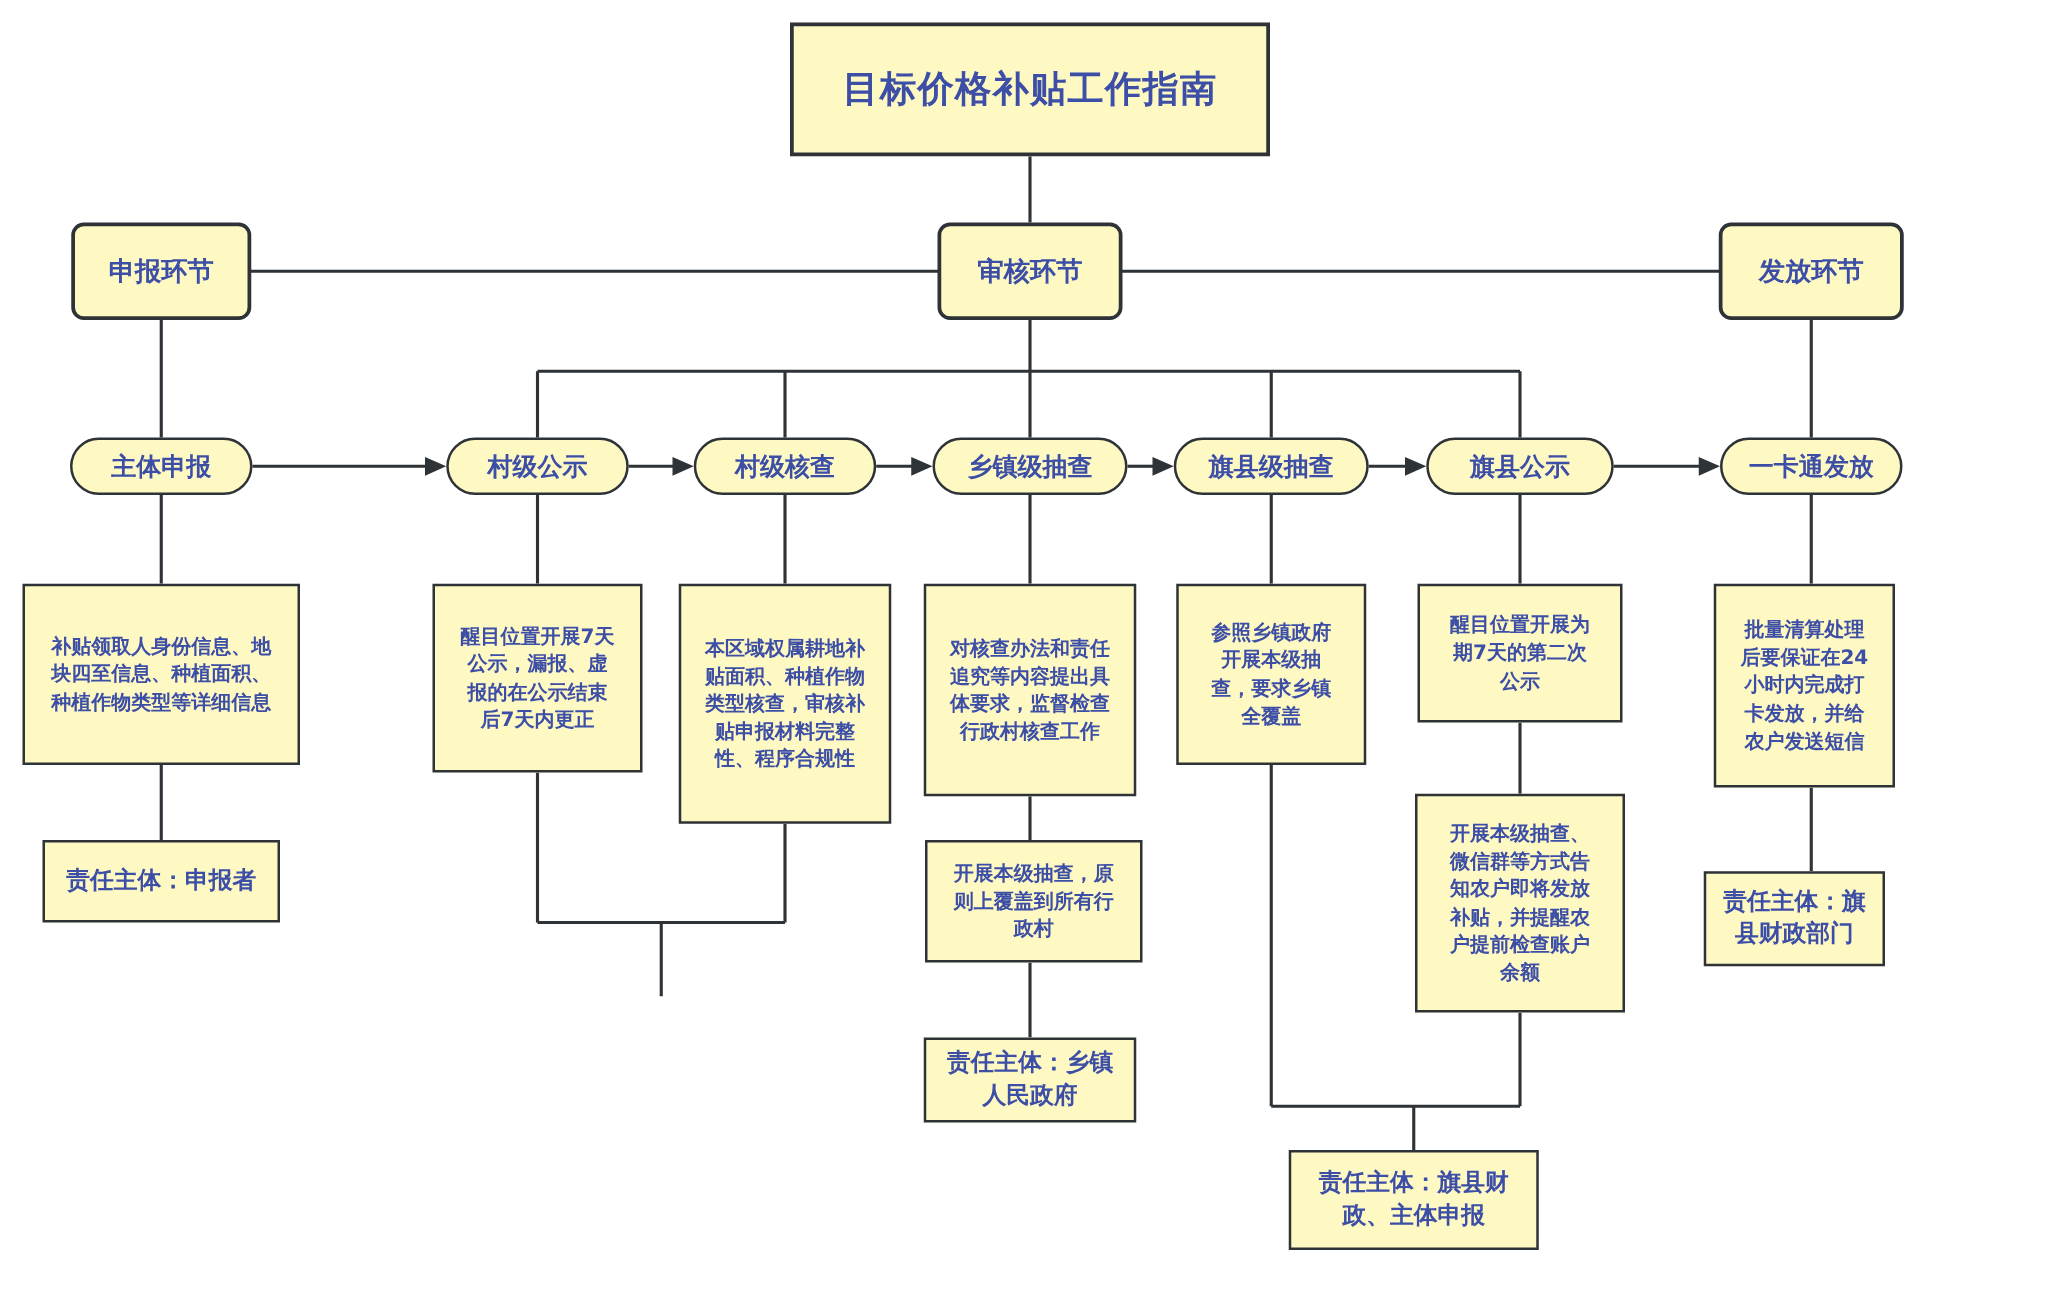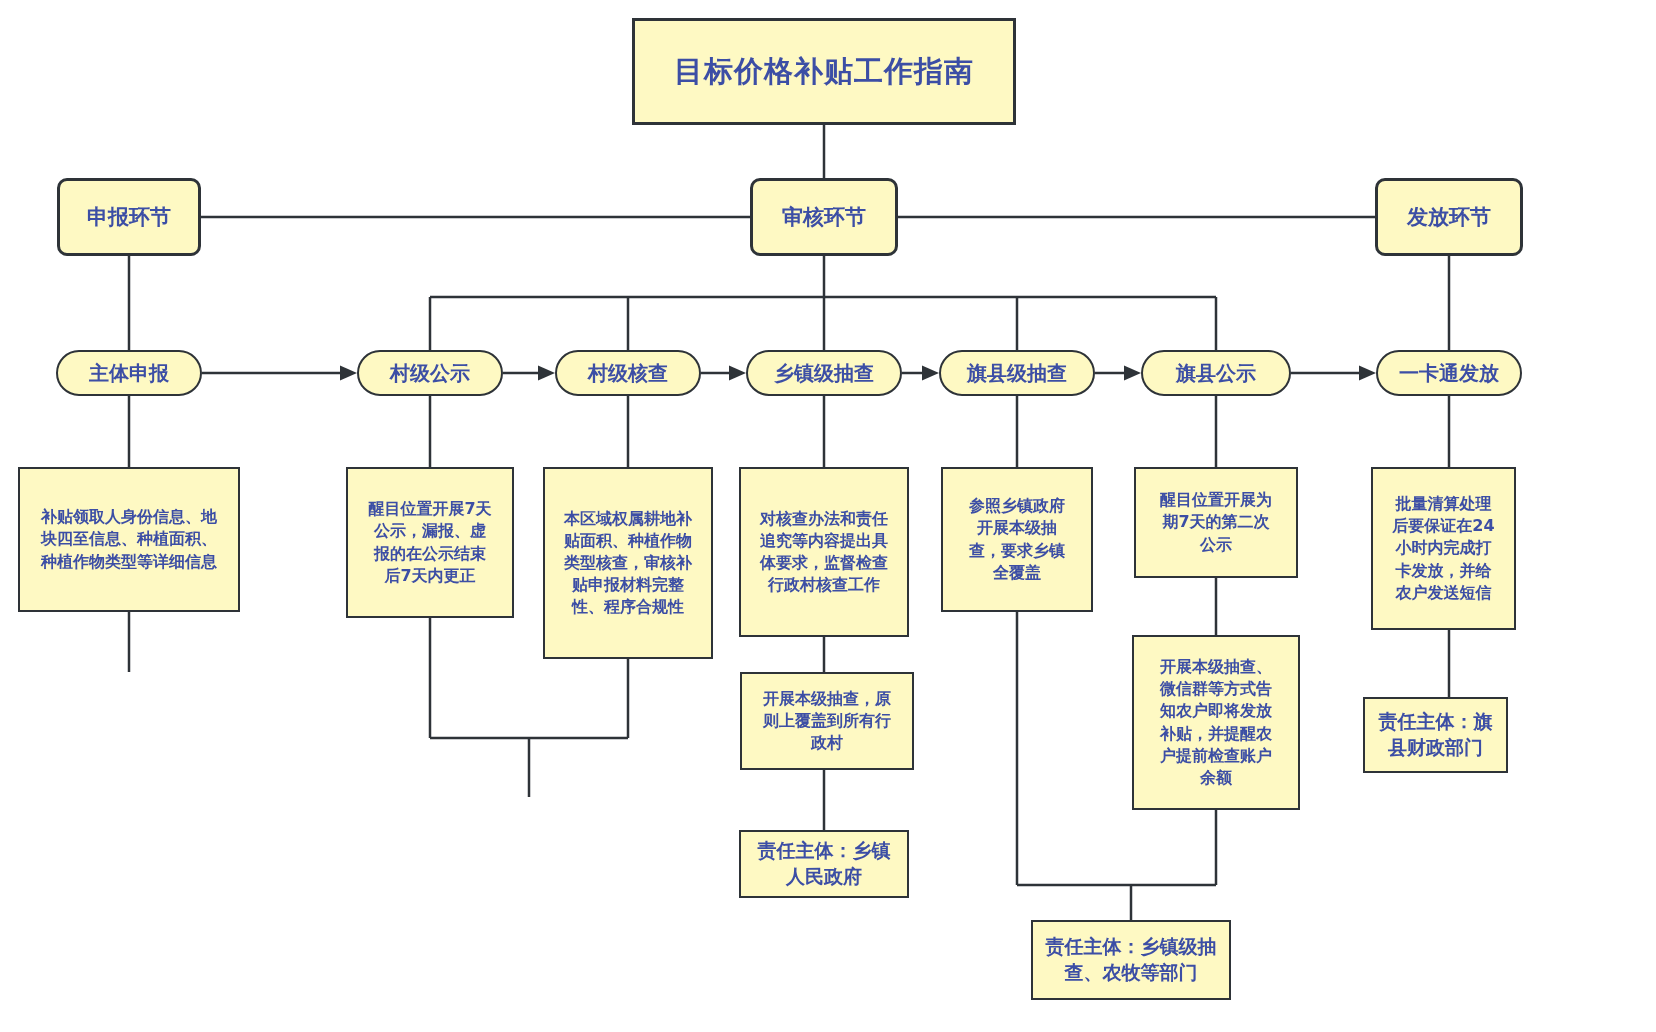--- a/index.html
+++ b/index.html
@@ -102,17 +102,18 @@
   <div class="node detail-node" style="left:346px;top:467px;width:168px;height:151px;">醒目位置开展7天公示，漏报、虚报的在公示结束后7天内更正</div>
   <div class="node detail-node" style="left:543px;top:467px;width:170px;height:192px;">本区域权属耕地补贴面积、种植作物类型核查，审核补贴申报材料完整性、程序合规性</div>
   <div class="node detail-node" style="left:941px;top:467px;width:152px;height:145px;">参照乡镇政府开展本级抽查，要求乡镇全覆盖</div>
   <div class="node detail-node" style="left:739px;top:467px;width:170px;height:170px;">对核查办法和责任追究等内容提出具体要求，监督检查行政村核查工作</div>
   <div class="node detail-node" style="left:1134px;top:467px;width:164px;height:111px;">醒目位置开展为期7天的第二次公示</div>
   <div class="node detail-node" style="left:1371px;top:467px;width:145px;height:163px;">批量清算处理后要保证在24小时内完成打卡发放，并给农户发送短信</div>
 
   <div class="node detail-node" style="left:740px;top:672px;width:174px;height:98px;">开展本级抽查，原则上覆盖到所有行政村</div>
   <div class="node detail-node" style="left:1132px;top:635px;width:168px;height:175px;">开展本级抽查、微信群等方式告知农户即将发放补贴，并提醒农户提前检查账户余额</div>
 
+  <div class="node resp-node" style="left:34px;top:672px;width:190px;height:66px;">责任主体：申报者</div>
   <div class="node resp-node" style="left:739px;top:830px;width:170px;height:68px;">责任主体：乡镇人民政府</div>
-  <div class="node resp-node" style="left:1031px;top:920px;width:200px;height:80px;">责任主体：乡镇级抽查、农牧等部门</div>
+  <div class="node resp-node" style="left:1031px;top:920px;width:200px;height:80px;">责任主体：旗县财政、主体申报</div>
   <div class="node resp-node" style="left:1363px;top:697px;width:145px;height:76px;">责任主体：旗县财政部门</div>
 
 </div>
 
 </body></html>

